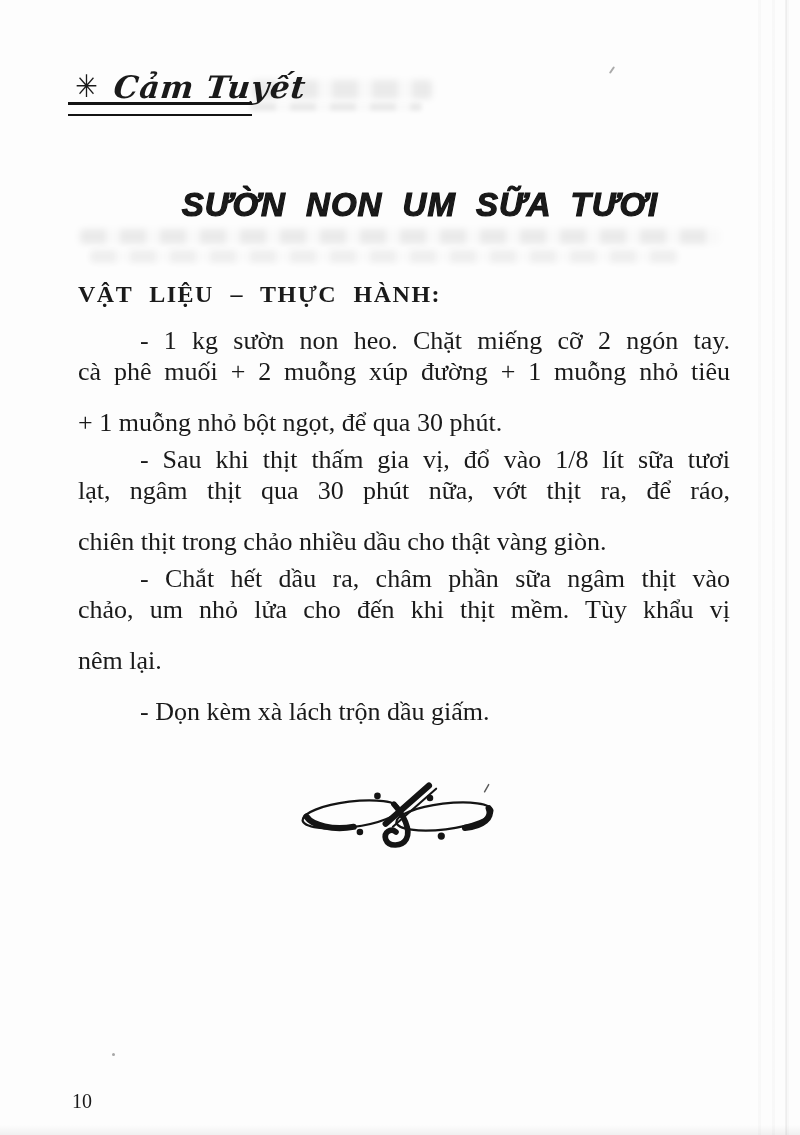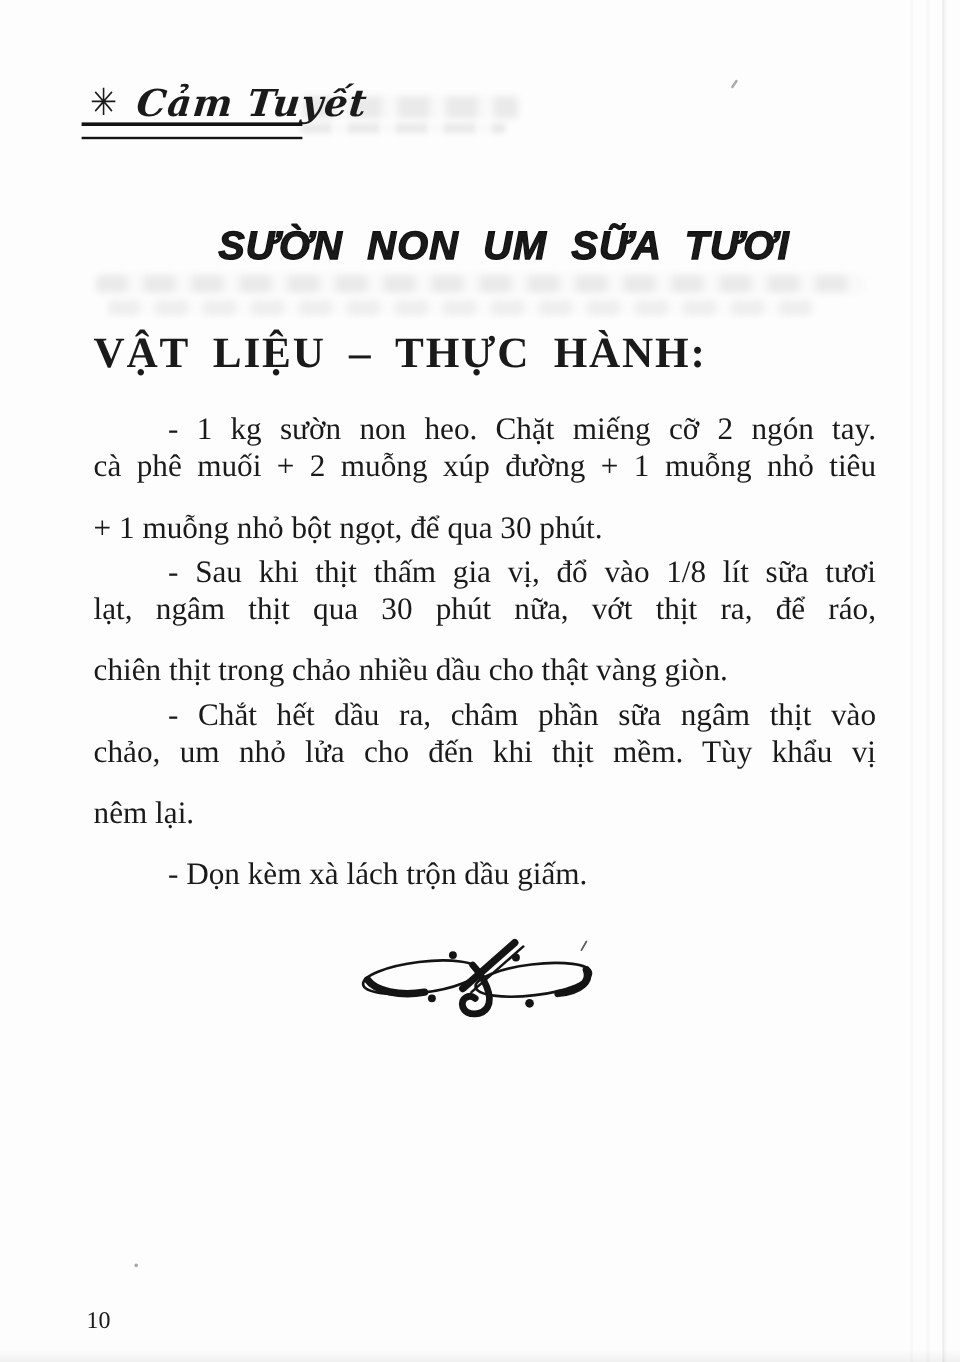--- a/index.html
+++ b/index.html
@@ -87,26 +87,26 @@
     font-size: 33px; line-height: 38px;
     letter-spacing: 1px; word-spacing: 10px;
     -webkit-text-stroke: 1.1px #121212;
     white-space: nowrap;
   }
 
   
   .section-heading {
     position: absolute; left: 78px; top: 278px;
     font-weight: bold;
-    font-size: 36px; line-height: 32px;
+    font-size: 24px; line-height: 32px;
     letter-spacing: 1.5px; word-spacing: 9px;
     white-space: nowrap;
   }
   .recipe-body {
-    position: absolute; left: 78px; top: 342px; width: 652px;
+    position: absolute; left: 78px; top: 325px; width: 652px;
     font-size: 26px; line-height: 31px;
   }
   .paragraph { margin: 0 0 6px 0; }
   .line { text-align: justify; text-align-last: justify; }
   .line.first { text-indent: 62px; }
   .line.last { text-align-last: left; margin-top: 20px; }
 
   
   .flourish {
     position: absolute; left: 294px; top: 782px;

